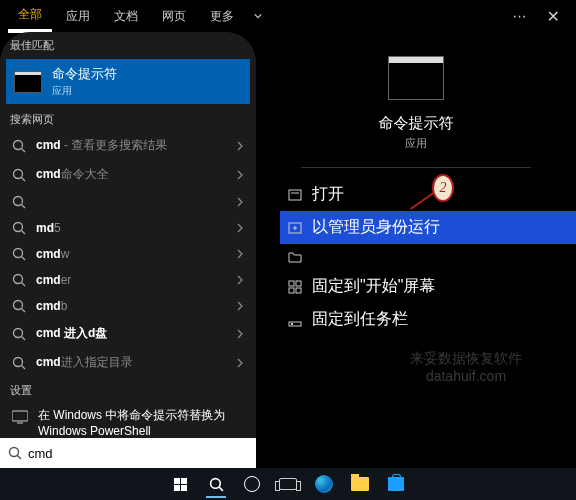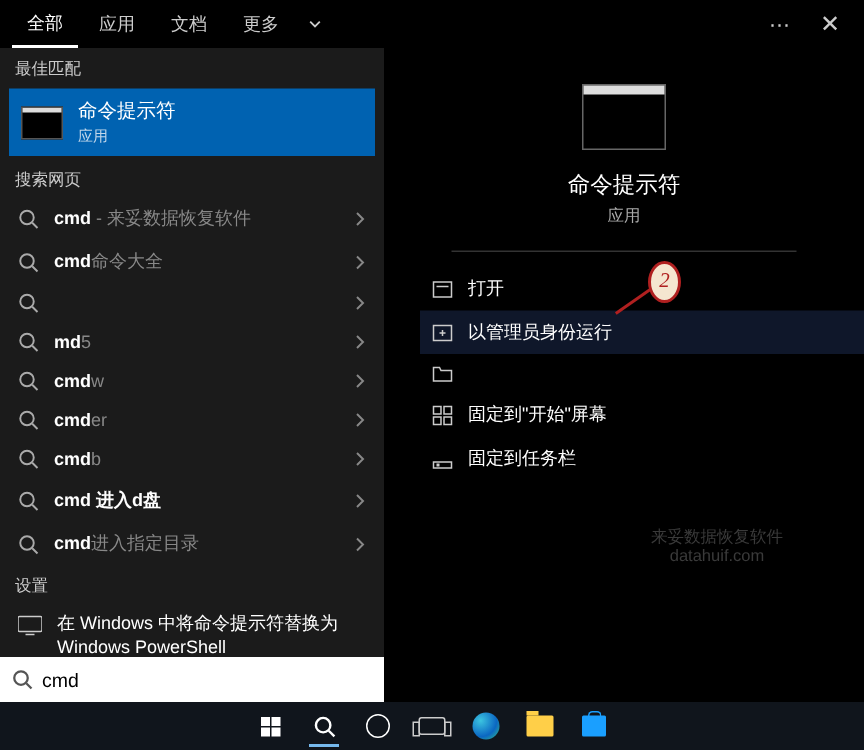--- a/index.html
+++ b/index.html
@@ -20,36 +20,37 @@
   padding: 0 8px;
   gap: 4px;
 }
 .tab {
   padding: 6px 10px;
   color: #ccc;
   font-size: 12px;
   cursor: pointer;
 }
 .tab.active {
-  color: #ffffff;
-  border-bottom: 2px solid #ffffff;
+  color: #eab308;
+  border-bottom: 4px solid #ffffff;
 }
 .tab-more { cursor: pointer; display: flex; align-items: center; gap: 20px; }
 .tab-spacer { flex: 1; }
 .tab-dots { color: #ccc; padding: 4px 8px; cursor: pointer; font-size: 14px; }
 .tab-close { color: #ccc; padding: 4px 8px; cursor: pointer; font-size: 16px; }
 .main {
   display: flex;
   height: 436px;
 }
 .left {
   width: 256px;
   background: #1b1b1b;
   overflow-y: hidden;
   padding-bottom: 4px;
+  border-radius: 30px;
 }
 .right {
   flex: 1;
   background: #000;
   padding-top: 24px;
   display: flex;
   flex-direction: column;
   align-items: center;
 }
 .section-header {
@@ -131,31 +132,31 @@
   height: 1px;
   background: #333;
   margin: 16px 0 10px;
 }
 .action-list { width: 100%; padding-left: 24px; }
 .action-item {
   display: flex;
   align-items: center;
   gap: 10px;
   padding: 6px 8px;
-  font-size: 12px;
+  font-size: 16px;
   color: #fff;
   cursor: pointer;
 }
-.action-item.highlight { background: #0f172a; }
+.action-item.highlight { background: #1d4ed8; }
 .action-icon { width: 14px; height: 14px; flex-shrink: 0; color: #ccc; }
 .watermark {
   position: absolute;
   right: 54px;
   top: 350px;
-  font-size: 11px;
+  font-size: 14px;
   color: #3a3a3a;
   text-align: center;
   pointer-events: none;
 }
 .callout {
   position: absolute;
   width: 22px;
   height: 28px;
   border: 2px solid #b02020;
   border-radius: 50%;
@@ -289,20 +290,21 @@
   border-radius: 3px 3px 0 0;
 }
 </style>
 </head>
 <body>
 
 <div class="tabs">
   <div class="tab active">全部</div>
   <div class="tab">应用</div>
   <div class="tab">文档</div>
+  <div class="tab">网页</div>
   <div class="tab tab-more">
     <span>更多</span>
     <svg width="8" height="8" viewBox="0 0 10 10">
         <path d="M1 3l4 4 4-4" stroke="#ccc" fill="none" stroke-width="1.5"></path>
       </svg>
   </div>
   <div class="tab-spacer"></div>
   <div class="tab-dots">⋯</div>
   <div class="tab-close">✕</div>
 </div>
@@ -318,21 +320,21 @@
       </div>
     </div>
 
     <div class="section-header">搜索网页</div>
     <div id="web-list">
         <div class="search-item">
     <svg class="search-icon-sm" viewBox="0 0 14 14">
       <circle cx="6" cy="6" r="4.5" stroke="#aaa" fill="none" stroke-width="1.3"></circle>
       <line x1="9.5" y1="9.5" x2="13" y2="13" stroke="#aaa" stroke-width="1.3"></line>
     </svg>
-    <span><span class="bold">cmd</span><span class="dim"> - 来妥数据恢复软件</span></span>
+    <span><span class="bold">cmd</span><span class="dim"> - 查看更多搜索结果</span></span>
     <span style="flex:1"></span>
     <svg width="8" height="10" viewBox="0 0 8 10">
             <path d="M2 1l4 4-4 4" stroke="#888" fill="none" stroke-width="1.3"></path>
           </svg>
         </div>
         <div class="search-item">
     <svg class="search-icon-sm" viewBox="0 0 14 14">
       <circle cx="6" cy="6" r="4.5" stroke="#aaa" fill="none" stroke-width="1.3"></circle>
       <line x1="9.5" y1="9.5" x2="13" y2="13" stroke="#aaa" stroke-width="1.3"></line>
     </svg>

